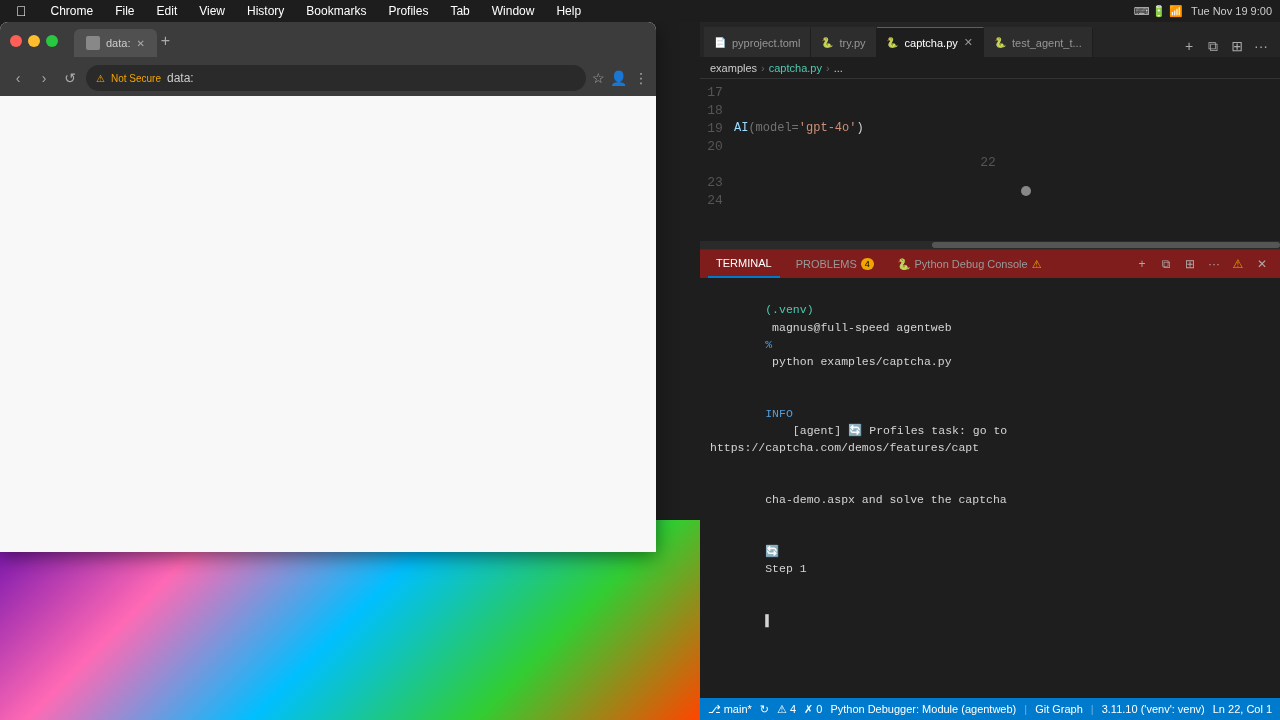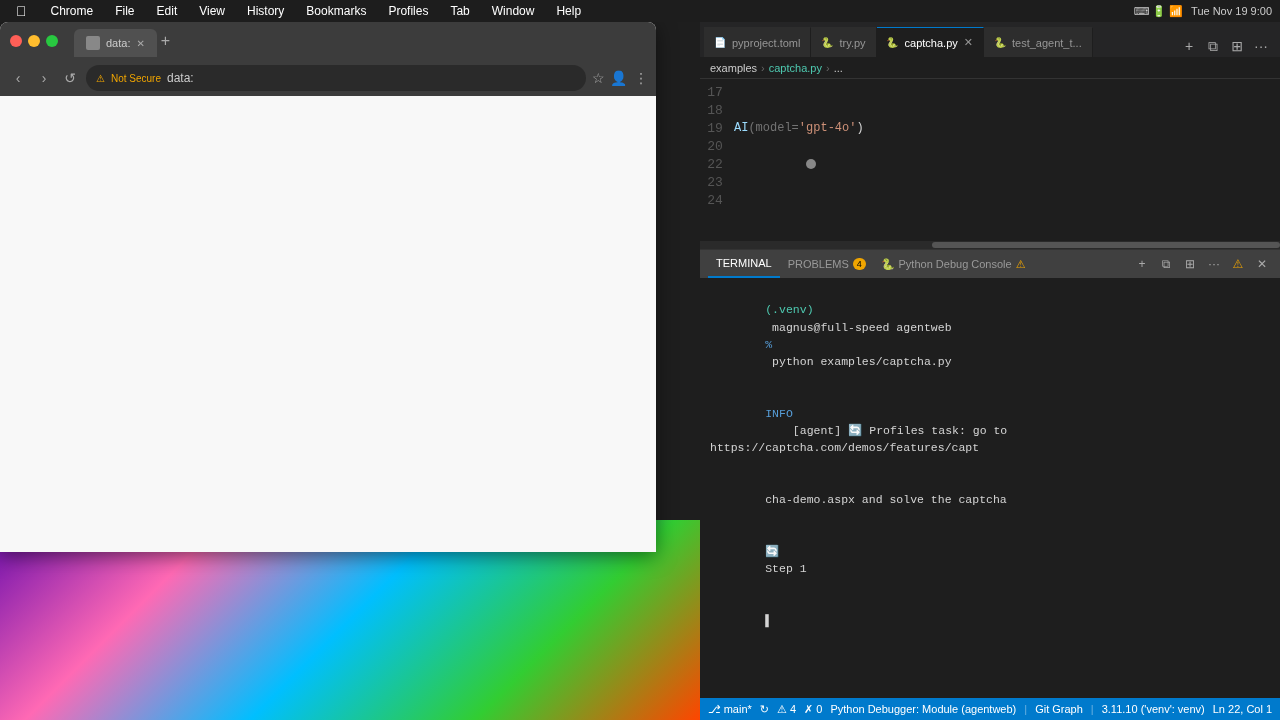--- a/index.html
+++ b/index.html
@@ -326,25 +326,25 @@
     
     .vscode-panel {
       flex: 1;
       background: #1e1e1e;
       display: flex;
       flex-direction: column;
       border-top: 1px solid #333;
     }
     .panel-header {
       height: 28px;
-      background: #404040;
+      background: #7f1d1d;
       display: flex;
       align-items: center;
       padding: 0 8px;
-      gap: 0;
+      gap: 8px;
       flex-shrink: 0;
     }
     .panel-tab {
       padding: 0 8px;
       height: 28px;
       font-size: 11px;
       color: #999;
       display: flex;
       align-items: center;
       cursor: pointer;
@@ -605,21 +605,21 @@
         <span class="line-number">18</span>
       </div>
       <div class="editor-line">
         <span class="line-number">19</span>
         <span class="line-content"><span class="c-var">AI</span><span style="color:#737373;">(model=</span><span class="c-string">'gpt-4o'</span><span style="color:#d4d4d4;">)</span></span>
       </div>
       <div class="editor-line">
         <span class="line-number">20</span>
         <span class="line-content"></span>
       </div>
-      <div class="editor-line" style="position:relative;">
+      <div class="editor-line" style="position:relative;flex-direction:column;">
         <span class="line-number">22</span>
         <span class="line-content">
           <span style="display:inline-block;width:10px;height:10px;background:#888;border-radius:50;margin-right:4px;vertical-align:middle;border-radius:50%;"></span>
         </span>
       </div>
       <div class="editor-line">
         <span class="line-number">23</span>
         <span class="line-content"></span>
       </div>
       <div class="editor-line">

